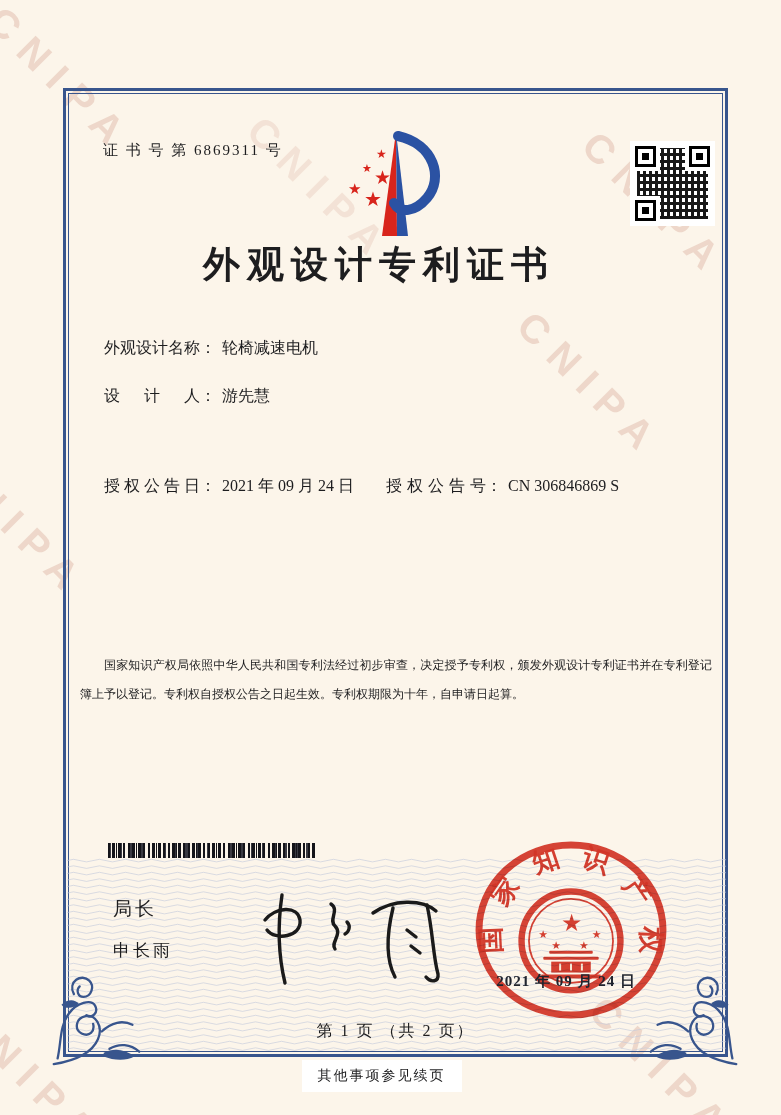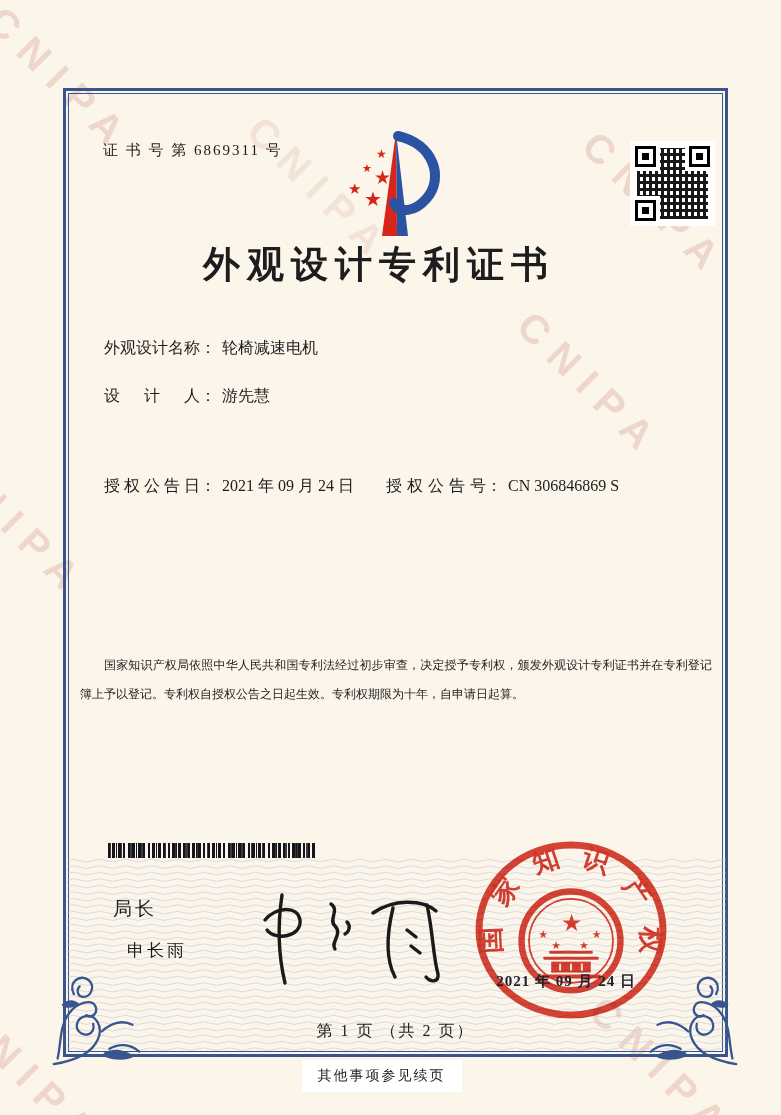--- a/index.html
+++ b/index.html
@@ -62,21 +62,21 @@
       repeating-linear-gradient(90deg,#14141a 0 2px,transparent 2px 5px),
       repeating-linear-gradient(90deg,#14141a 0 1px,transparent 1px 4px),
       repeating-linear-gradient(90deg,#3a3a42 0 3px,transparent 3px 11px);
   }
 
   
   .waves { left:67px; top:857px; z-index:1; }
 
   
   .sig-title { left:113px; top:896px; font-size:19px; letter-spacing:3px; z-index:2; }
-  .sig-name  { left:127px; top:939px; font-size:17px; letter-spacing:3px; z-index:2; }
+  .sig-name  { left:113px; top:939px; font-size:17px; letter-spacing:3px; z-index:2; }
   .sig-hand  { left:235px; top:882px; z-index:2; }
 
   
   .seal { left:472px; top:840px; z-index:3; mix-blend-mode:multiply; }
   .seal-date { left:474px; top:972px; width:184px; text-align:center; z-index:4;
     font-size:15px; font-weight:bold; letter-spacing:1px; color:#20242e; }
 
   
   .page-info { left:63px; top:1021px; width:665px; text-align:center;
     font-size:16px; letter-spacing:2px; z-index:2; }

